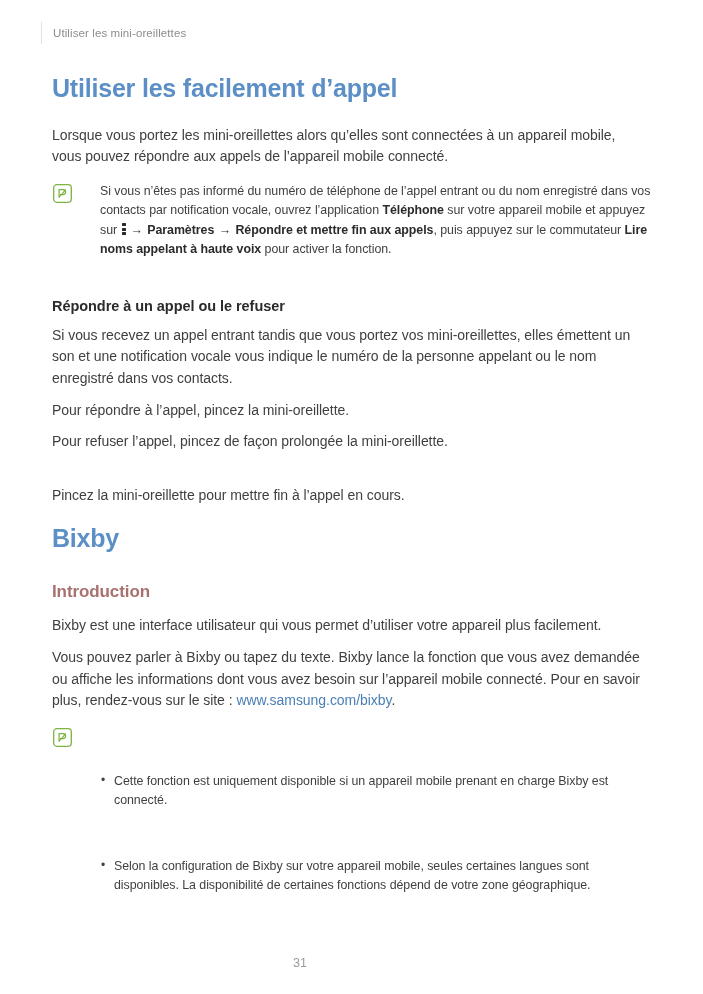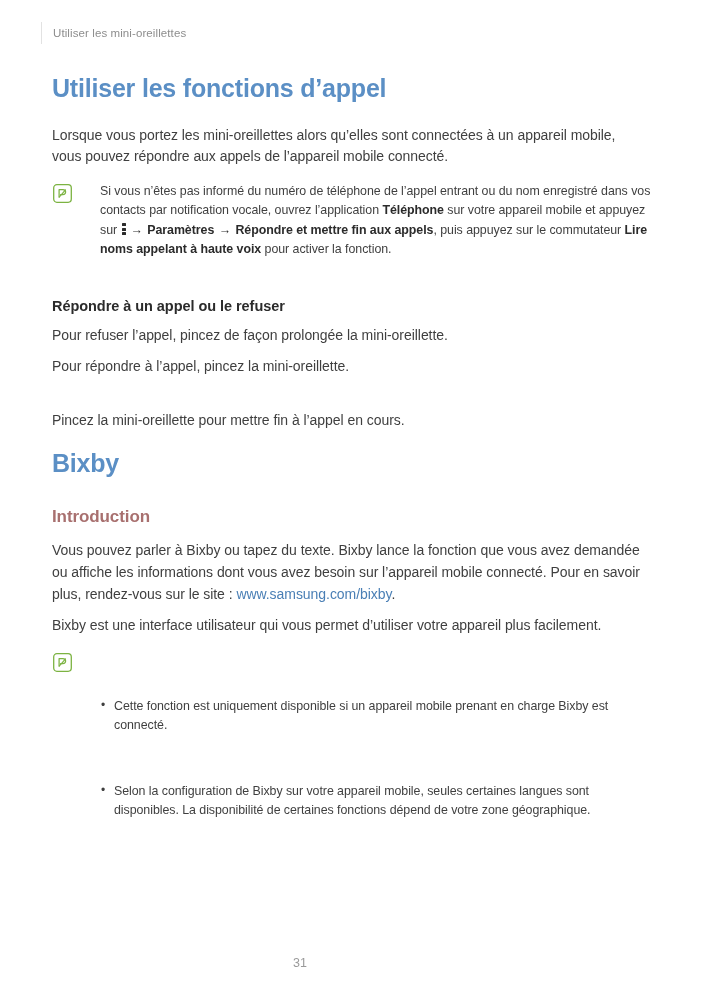--- a/index.html
+++ b/index.html
@@ -182,21 +182,21 @@
 <body>
 
 <div class="page">
 
   <div class="running-header">
     <span class="running-header-text">Utiliser les mini-oreillettes</span>
   </div>
 
   <div class="content">
 
-    <h1 class="chapter-title">Utiliser les fonctions d’appel</h1>
+    <h1 class="chapter-title">Utiliser les facilement d’appel</h1>
 
     <p class="body-text">Lorsque vous portez les mini-oreillettes alors qu’elles sont connectées à un appareil mobile, vous pouvez répondre aux appels de l’appareil mobile connecté.</p>
 
     <div class="note">
       <span class="note-icon">
         <svg width="19" height="19" viewBox="0 0 19 19" xmlns="http://www.w3.org/2000/svg">
           <rect x="0.7" y="0.7" width="17.6" height="17.6" rx="3.2" ry="3.2" fill="#ffffff" stroke="#7cb342" stroke-width="1.3"></rect>
           <path d="M6.1 13.2 L6.1 5.6 L9.8 5.6 C11.6 5.6 12.6 6.6 12.6 8.1 C12.6 9.6 11.6 10.6 9.8 10.6 L7.6 10.6" fill="none" stroke="#7cb342" stroke-width="1.25" stroke-linecap="round" stroke-linejoin="round"></path>
           <path d="M6.4 12.9 L12.5 5.9" fill="none" stroke="#7cb342" stroke-width="1.15" stroke-linecap="round"></path>
         </svg>
@@ -204,36 +204,37 @@
       <div class="note-body">
         <p>
           <span>Si vous n’êtes pas informé du numéro de téléphone de l’appel entrant ou du nom enregistré dans vos contacts par notification vocale, ouvrez l’application </span><b>Téléphone</b><span> sur votre appareil mobile et appuyez sur </span><span class="kebab-icon"><i></i><i></i><i></i></span><b class="arrow">→</b> <b>Paramètres</b> <b class="arrow">→</b> <b>Répondre et mettre fin aux appels</b><span>, puis appuyez sur le commutateur </span><b>Lire noms appelant à haute voix</b><span> pour activer la fonction.</span>
         </p>
       </div>
     </div>
 
     <div class="spacer-md"></div>
 
     <h3 class="subsection-title">Répondre à un appel ou le refuser</h3>
+    <p class="body-text">Si vous recevez un appel entrant tandis que vous portez vos mini-oreillettes, elles émettent un son et une notification vocale vous indique le numéro de la personne appelant ou le nom enregistré dans vos contacts.</p>
+    <p class="body-text">Pour répondre à l’appel, pincez la mini-oreillette.</p>
     <p class="body-text">Pour refuser l’appel, pincez de façon prolongée la mini-oreillette.</p>
-    <p class="body-text">Pour répondre à l’appel, pincez la mini-oreillette.</p>
 
     <div class="spacer-md"></div>
 
     <p class="body-text">Pincez la mini-oreillette pour mettre fin à l’appel en cours.</p>
 
     <h1 class="chapter-title second">Bixby</h1>
 
     <h2 class="section-title">Introduction</h2>
+
+    <p class="body-text">Bixby est une interface utilisateur qui vous permet d’utiliser votre appareil plus facilement.</p>
 
     <p class="body-text">
       <span>Vous pouvez parler à Bixby ou tapez du texte. Bixby lance la fonction que vous avez demandée ou affiche les informations dont vous avez besoin sur l’appareil mobile connecté. Pour en savoir plus, rendez-vous sur le site : </span><a class="inline-link" href="#">www.samsung.com/bixby</a><span>.</span>
     </p>
-
-    <p class="body-text">Bixby est une interface utilisateur qui vous permet d’utiliser votre appareil plus facilement.</p>
 
     <div class="note">
       <span class="note-icon">
         <svg width="19" height="19" viewBox="0 0 19 19" xmlns="http://www.w3.org/2000/svg">
           <rect x="0.7" y="0.7" width="17.6" height="17.6" rx="3.2" ry="3.2" fill="#ffffff" stroke="#7cb342" stroke-width="1.3"></rect>
           <path d="M6.1 13.2 L6.1 5.6 L9.8 5.6 C11.6 5.6 12.6 6.6 12.6 8.1 C12.6 9.6 11.6 10.6 9.8 10.6 L7.6 10.6" fill="none" stroke="#7cb342" stroke-width="1.25" stroke-linecap="round" stroke-linejoin="round"></path>
           <path d="M6.4 12.9 L12.5 5.9" fill="none" stroke="#7cb342" stroke-width="1.15" stroke-linecap="round"></path>
         </svg>
       </span>
       <div class="note-body">

